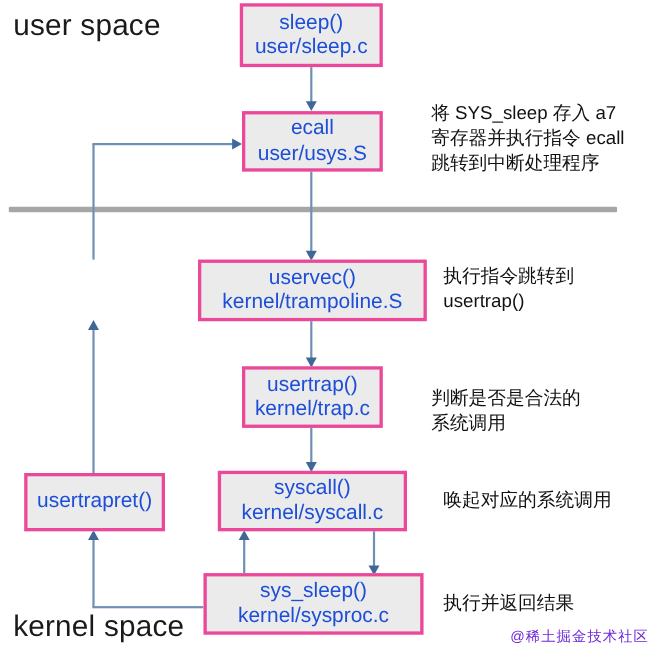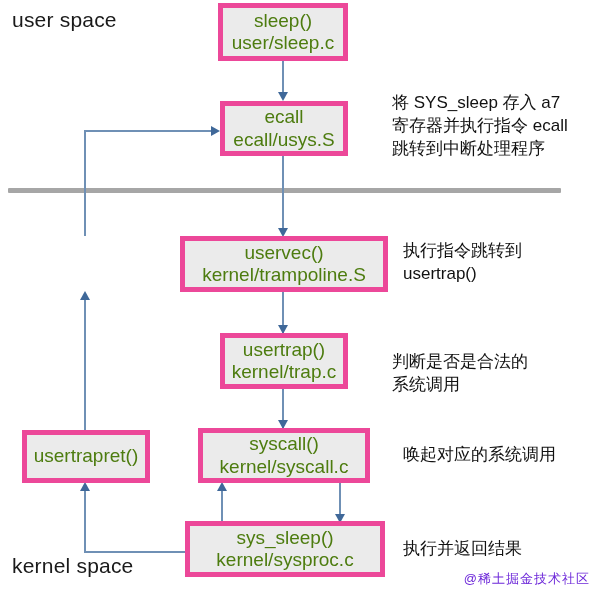--- a/index.html
+++ b/index.html
@@ -12,21 +12,21 @@
   }
   #canvas {
     position: relative;
     width: 600px;
     height: 594px;
     background: #ffffff;
     overflow: hidden;
   }
   .space-label {
     position: absolute;
-    font-size: 21px;
+    font-size: 27px;
     color: #1a1a1a;
     letter-spacing: 0.2px;
     white-space: nowrap;
   }
   #label-user-space { left: 12px; top: 8px; }
   #label-kernel-space { left: 12px; top: 554px; }
 
   .divider {
     position: absolute;
     left: 8px;
@@ -34,26 +34,26 @@
     width: 553px;
     height: 5px;
     background: #a6a6a6;
     border-radius: 1px;
   }
 
   .node {
     position: absolute;
     box-sizing: border-box;
     background: #ebebeb;
-    border: 5px solid #ec4899;
+    border: 3px solid #ec4899;
     display: flex;
     flex-direction: column;
     align-items: center;
     justify-content: center;
-    color: #4d7c0f;
+    color: #1d4ed8;
     font-size: 19px;
     line-height: 1.18;
     text-align: center;
     white-space: nowrap;
   }
   .node .l1, .node .l2 { display: block; }
 
   .note {
     position: absolute;
     font-size: 17px;
@@ -141,21 +141,21 @@
   <div class="hline" style="left:84px; top:130px; width:128px;"></div>
   <div class="arrow arrow-right" style="left:211px; top:126px;"></div>
 
   <div class="node" id="node-sleep" style="left:218px; top:3px; width:130px; height:58px;">
     <span class="l1">sleep()</span>
     <span class="l2">user/sleep.c</span>
   </div>
 
   <div class="node" id="node-ecall" style="left:220px; top:101px; width:128px; height:55px;">
     <span class="l1">ecall</span>
-    <span class="l2">ecall/usys.S</span>
+    <span class="l2">user/usys.S</span>
   </div>
 
 
   <div class="node" id="node-uservec" style="left:180px; top:236px; width:208px; height:56px;">
     <span class="l1">uservec()</span>
     <span class="l2">kernel/trampoline.S</span>
   </div>
 
   <div class="node" id="node-usertrap" style="left:220px; top:333px; width:128px; height:56px;">
     <span class="l1">usertrap()</span>

